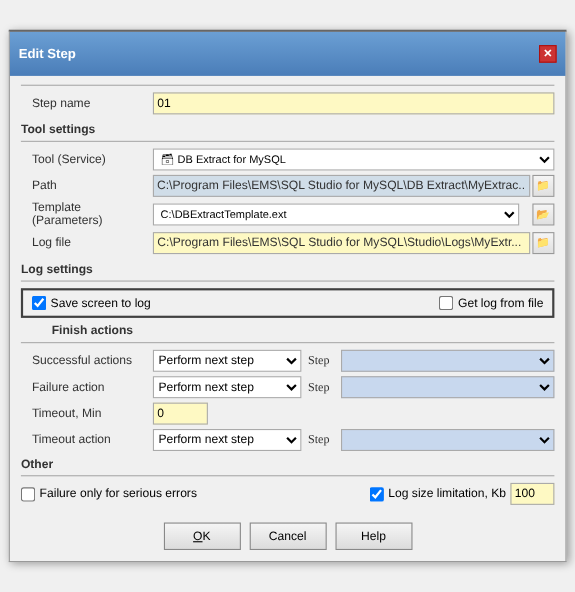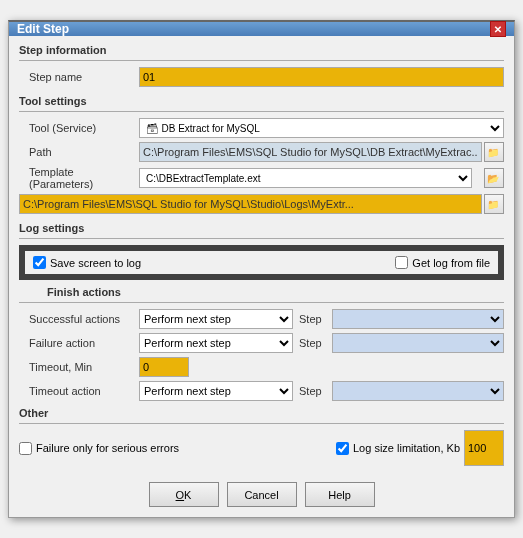--- a/index.html
+++ b/index.html
@@ -22,21 +22,21 @@
     }
     .title-bar {
       background: linear-gradient(to bottom, #6b9fd4, #4a7db8);
       color: white;
       padding: 4px 8px;
       display: flex;
       align-items: center;
       justify-content: space-between;
       font-size: 12px;
       font-weight: bold;
-      height: 14px;
+      height: 40px;
     }
     .title-bar-close {
       width: 16px;
       height: 16px;
       background: #cc3333;
       border: 1px solid #aa1111;
       color: white;
       font-size: 10px;
       cursor: pointer;
       display: flex;
@@ -73,21 +73,21 @@
       flex-shrink: 0;
       padding-left: 10px;
     }
     .form-control {
       flex: 1;
       display: flex;
       align-items: center;
     }
     input[type="text"] {
       border: 1px solid #aaa;
-      background: #eab308;
+      background: #fef9c3;
       padding: 1px 3px;
       font-size: 11px;
       font-family: inherit;
       height: 20px;
     }
     .text-full {
       width: 100%;
     }
     .path-input {
       flex: 1;
@@ -146,26 +146,27 @@
       align-items: center;
       gap: 4px;
       flex: 1;
     }
     .perform-select {
       border: 1px solid #aaa;
       background: white;
       font-size: 11px;
       font-family: inherit;
       height: 20px;
-      width: 154px;
+      width: 135px;
     }
     .step-label {
       color: #333;
       margin-left: 2px;
       margin-right: 6px;
+      font-family: Liberation Serif, serif;
     }
     .step-select {
       flex: 1;
       border: 1px solid #aaa;
       background: #c8d8ed;
       font-size: 11px;
       font-family: inherit;
       height: 20px;
       min-width: 80px;
     }
@@ -203,41 +204,40 @@
       font-family: inherit;
       cursor: pointer;
       display: flex;
       align-items: center;
       justify-content: center;
     }
     .dialog-button u {
       text-decoration: underline;
     }
     .log-settings-wrapper {
-      border: 6px solid #404040;
+      border: 2px solid #404040;
       margin: 4px 0 6px 0;
       padding: 5px 8px;
     }
     select {
       font-family: inherit;
     }
   </style>
 </head>
 <body>
 
 <div class="dialog">
 
   <div class="title-bar">
     <span>Edit Step</span>
     <div class="title-bar-close">✕</div>
   </div>
 
   <div class="dialog-body">
 
-    <div class="section-label">Step information</div>
     <hr class="section-divider">
     <div class="form-row">
       <div class="form-label">Step name</div>
       <div class="form-control">
         <input type="text" class="text-full" value="01" style="">
       </div>
     </div>
 
     <div class="section-label" style="margin-top:8px;">Tool settings</div>
     <hr class="section-divider">
@@ -267,20 +267,21 @@
         <select class="dropdown-select" style="flex:1;">
           <option>C:\DBExtractTemplate.ext</option>
         </select>
         <button class="browse-btn">
           <span>📂</span>
         </button>
       </div>
     </div>
 
     <div class="form-row">
+      <div class="form-label">Log file</div>
       <div class="form-control" style="display:flex;gap:2px;">
         <input type="text" class="path-input" style="flex: 1 1 0%;" value="C:\Program Files\EMS\SQL Studio for MySQL\Studio\Logs\MyExtr...">
         <button class="browse-btn">
           <span>📁</span>
         </button>
       </div>
     </div>
 
     <div class="section-label" style="margin-top:8px;">Log settings</div>
     <hr class="section-divider">
@@ -357,21 +358,21 @@
     <div class="other-section">
       <label class="checkbox-label">
         <input type="checkbox" style="">
         <span>Failure only for serious errors</span>
       </label>
       <div style="display:flex;align-items:center;gap:4px;">
         <label class="checkbox-label">
           <input type="checkbox" checked="" style="">
           <span>Log size limitation, Kb</span>
         </label>
-        <input type="text" style="width: 40px; border: 1px solid rgb(170, 170, 170); height: 36px; font-size: 11px; font-family: inherit; padding: 0px 3px;" value="100">
+        <input type="text" style="width: 40px; border: 1px solid rgb(170, 170, 170); height: 20px; font-size: 11px; font-family: inherit; padding: 0px 3px;" value="100">
       </div>
     </div>
 
     <div class="button-row">
       <button class="dialog-button">
         <span><u>O</u>K</span>
       </button>
       <button class="dialog-button">
         <span>Cancel</span>
       </button>

